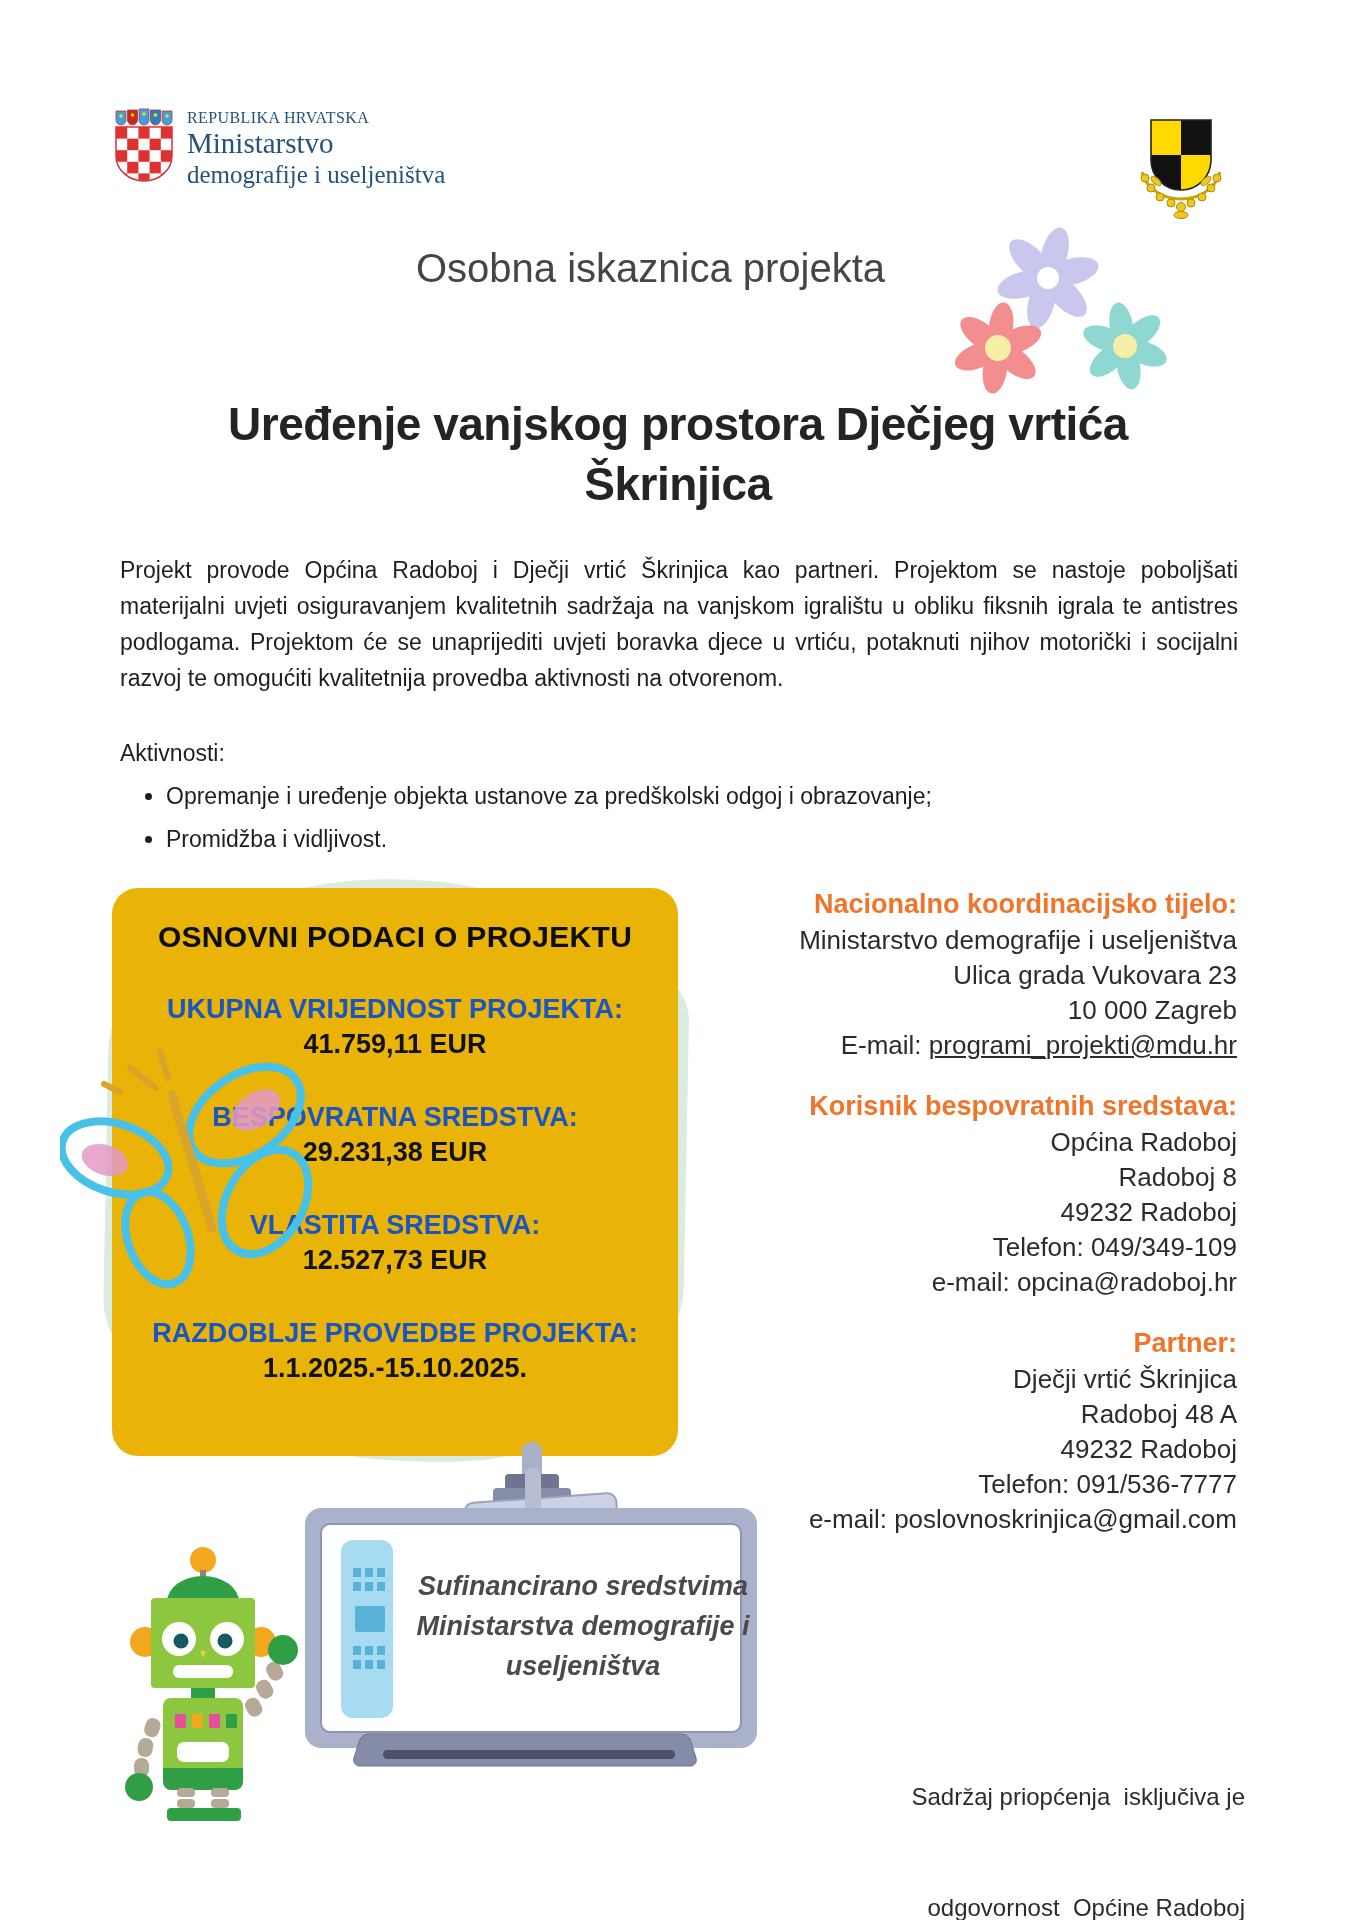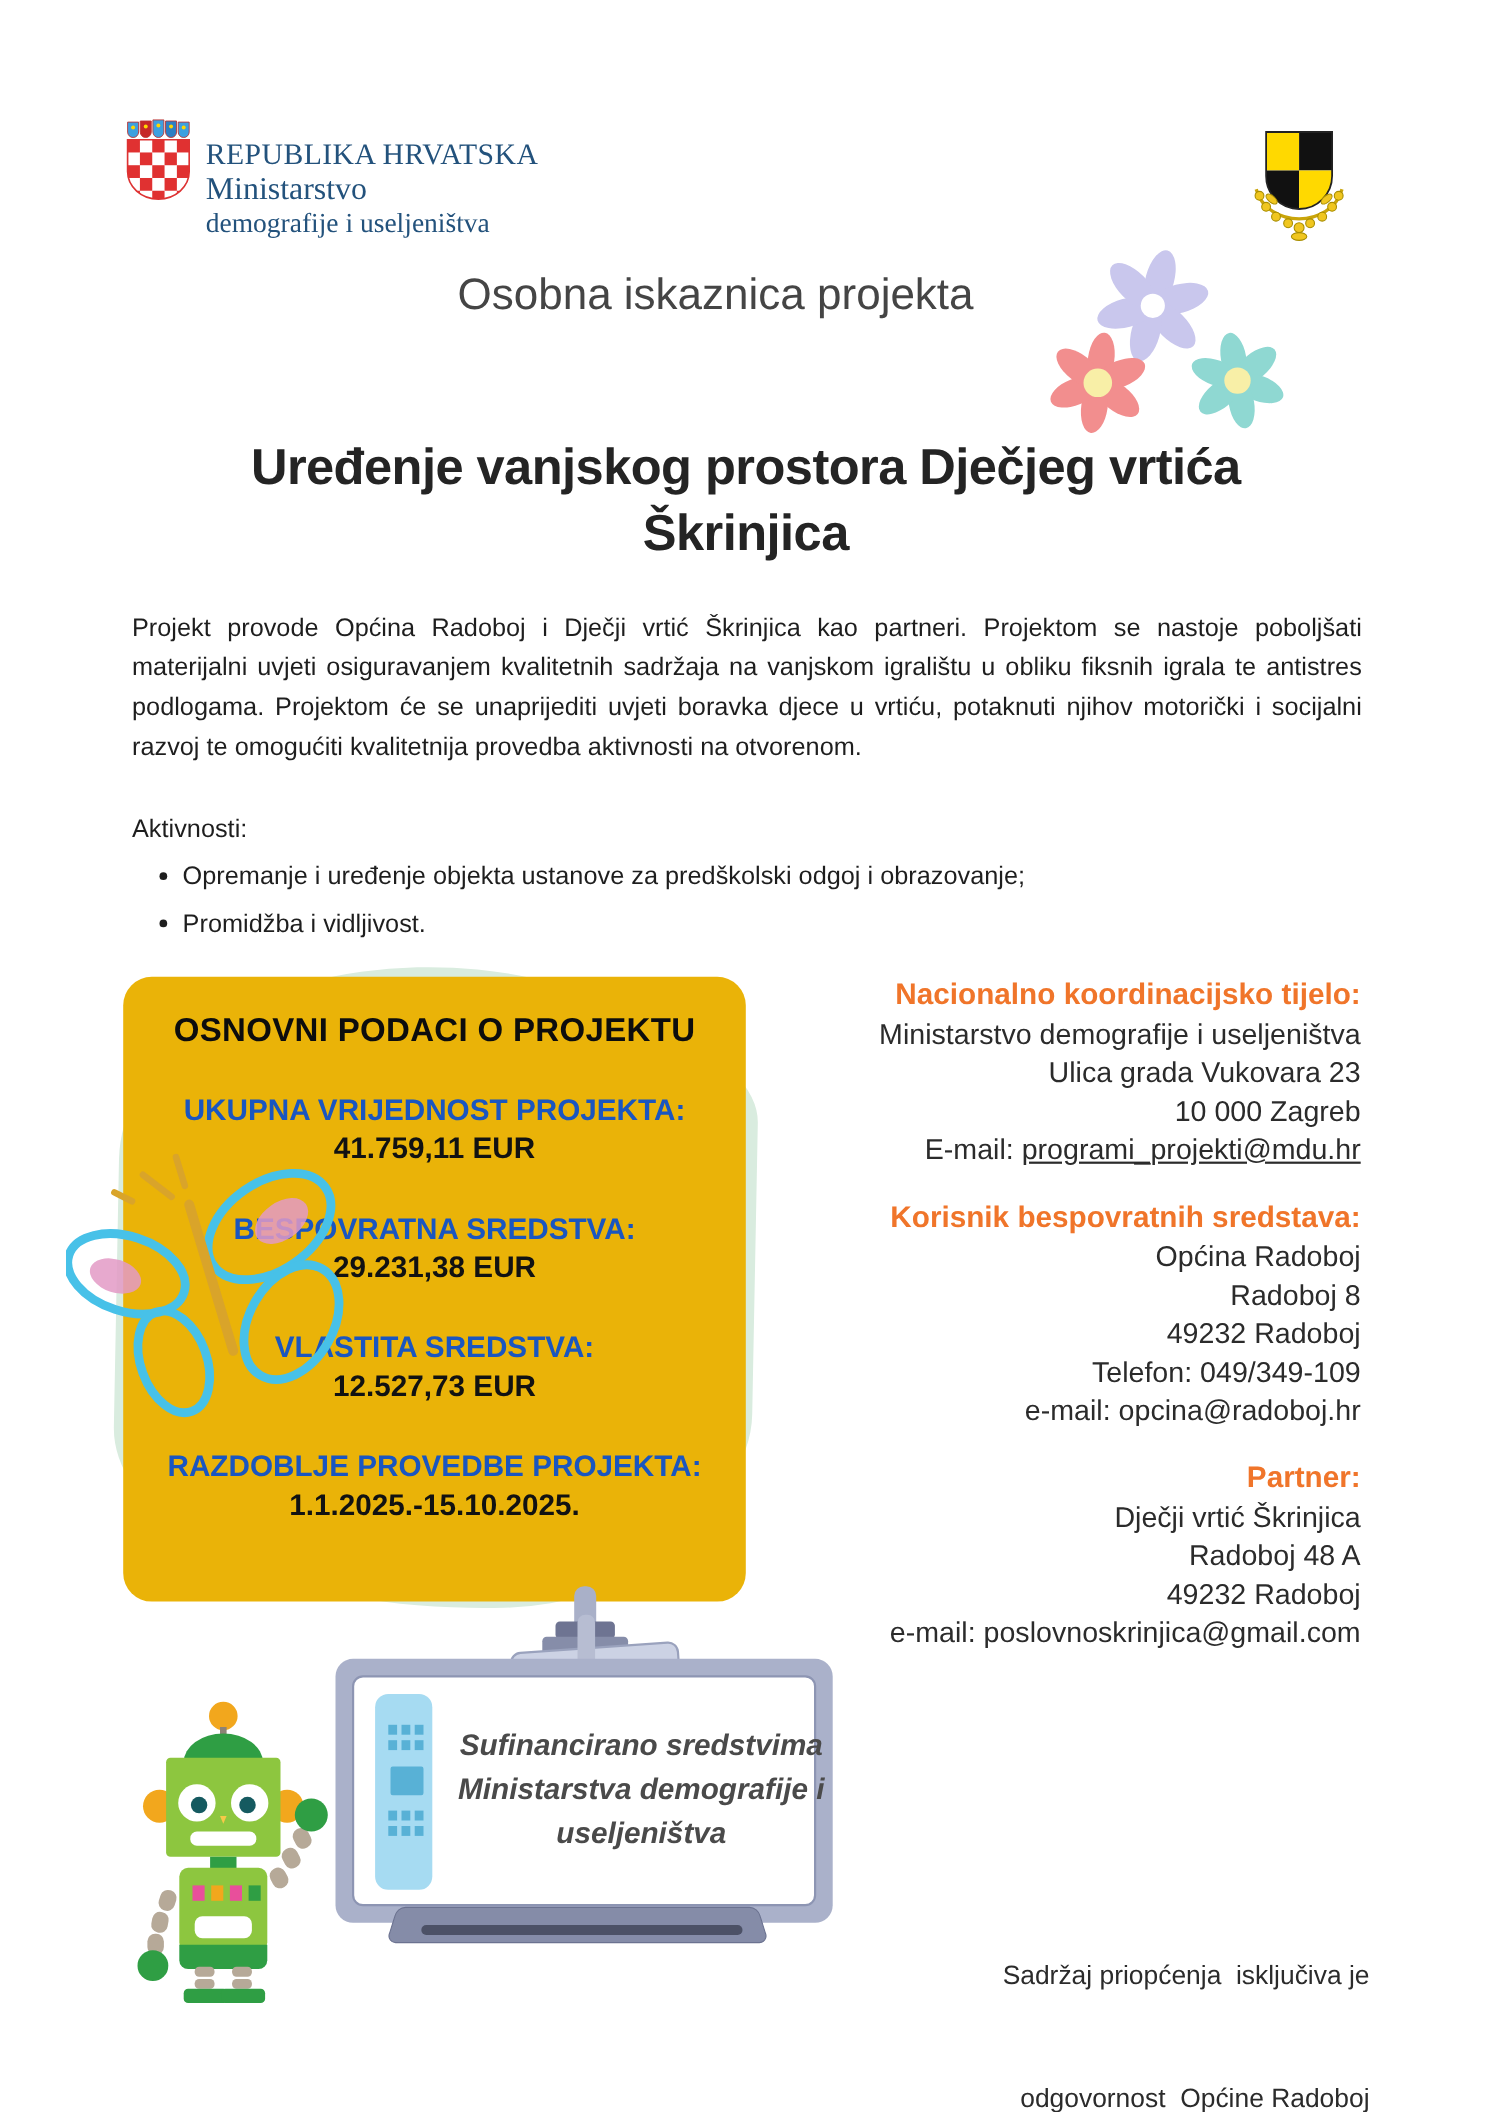--- a/index.html
+++ b/index.html
@@ -3,21 +3,21 @@
 <meta charset="utf-8">
 <style>
   html,body{margin:0;padding:0;}
   body{
     width:1357px;height:1920px;position:relative;overflow:hidden;
     background:#ffffff;font-family:"Liberation Sans",sans-serif;color:#1e1e1e;
   }
   
   .gov-logo{position:absolute;left:112px;top:106px;display:flex;align-items:flex-start;gap:11px;}
   .gov-text{font-family:"Liberation Serif",serif;color:#23527c;}
-  .gov-country{font-size:27px;letter-spacing:.4px;margin-top:19px;}
+  .gov-country{font-size:16px;letter-spacing:.4px;margin-top:3px;}
   .gov-name1{font-size:29px;margin-top:0px;}
   .gov-name2{font-size:25px;margin-top:1px;}
   .radoboj-logo{position:absolute;left:1134px;top:112px;}
   
   .subtitle{position:absolute;top:246px;left:0;width:100%;text-align:center;
     font-size:40px;color:#454545;transform:translateX(-28px);}
   .flowers{position:absolute;left:935px;top:218px;}
   .main-title{position:absolute;top:394px;left:178px;width:1000px;text-align:center;
     font-size:46px;font-weight:bold;color:#242424;line-height:60px;letter-spacing:-0.5px;}
   
@@ -238,20 +238,21 @@
     <div class="contact-line">Radoboj 8</div>
     <div class="contact-line">49232 Radoboj</div>
     <div class="contact-line">Telefon: 049/349-109</div>
     <div class="contact-line">e-mail: opcina@radoboj.hr</div>
   </div>
   <div class="contact-block">
     <div class="contact-heading">Partner:</div>
     <div class="contact-line">Dječji vrtić Škrinjica</div>
     <div class="contact-line">Radoboj 48 A</div>
     <div class="contact-line">49232 Radoboj</div>
+    <div class="contact-line">Telefon: 091/536-7777</div>
     <div class="contact-line">e-mail: poslovnoskrinjica@gmail.com</div>
   </div>
 </div>
 
 <div class="robot">
   <svg width="250" height="280" viewBox="0 0 250 280">
     <circle cx="88" cy="18" r="13" fill="#f2a71d"></circle>
     <rect x="85" y="28" width="6" height="24" fill="#8d8376"></rect>
     <path d="M52,60 a36,26 0 0 1 72,0 z" fill="#2f9e44"></path>
     <circle cx="30" cy="100" r="15" fill="#f2a71d"></circle>

